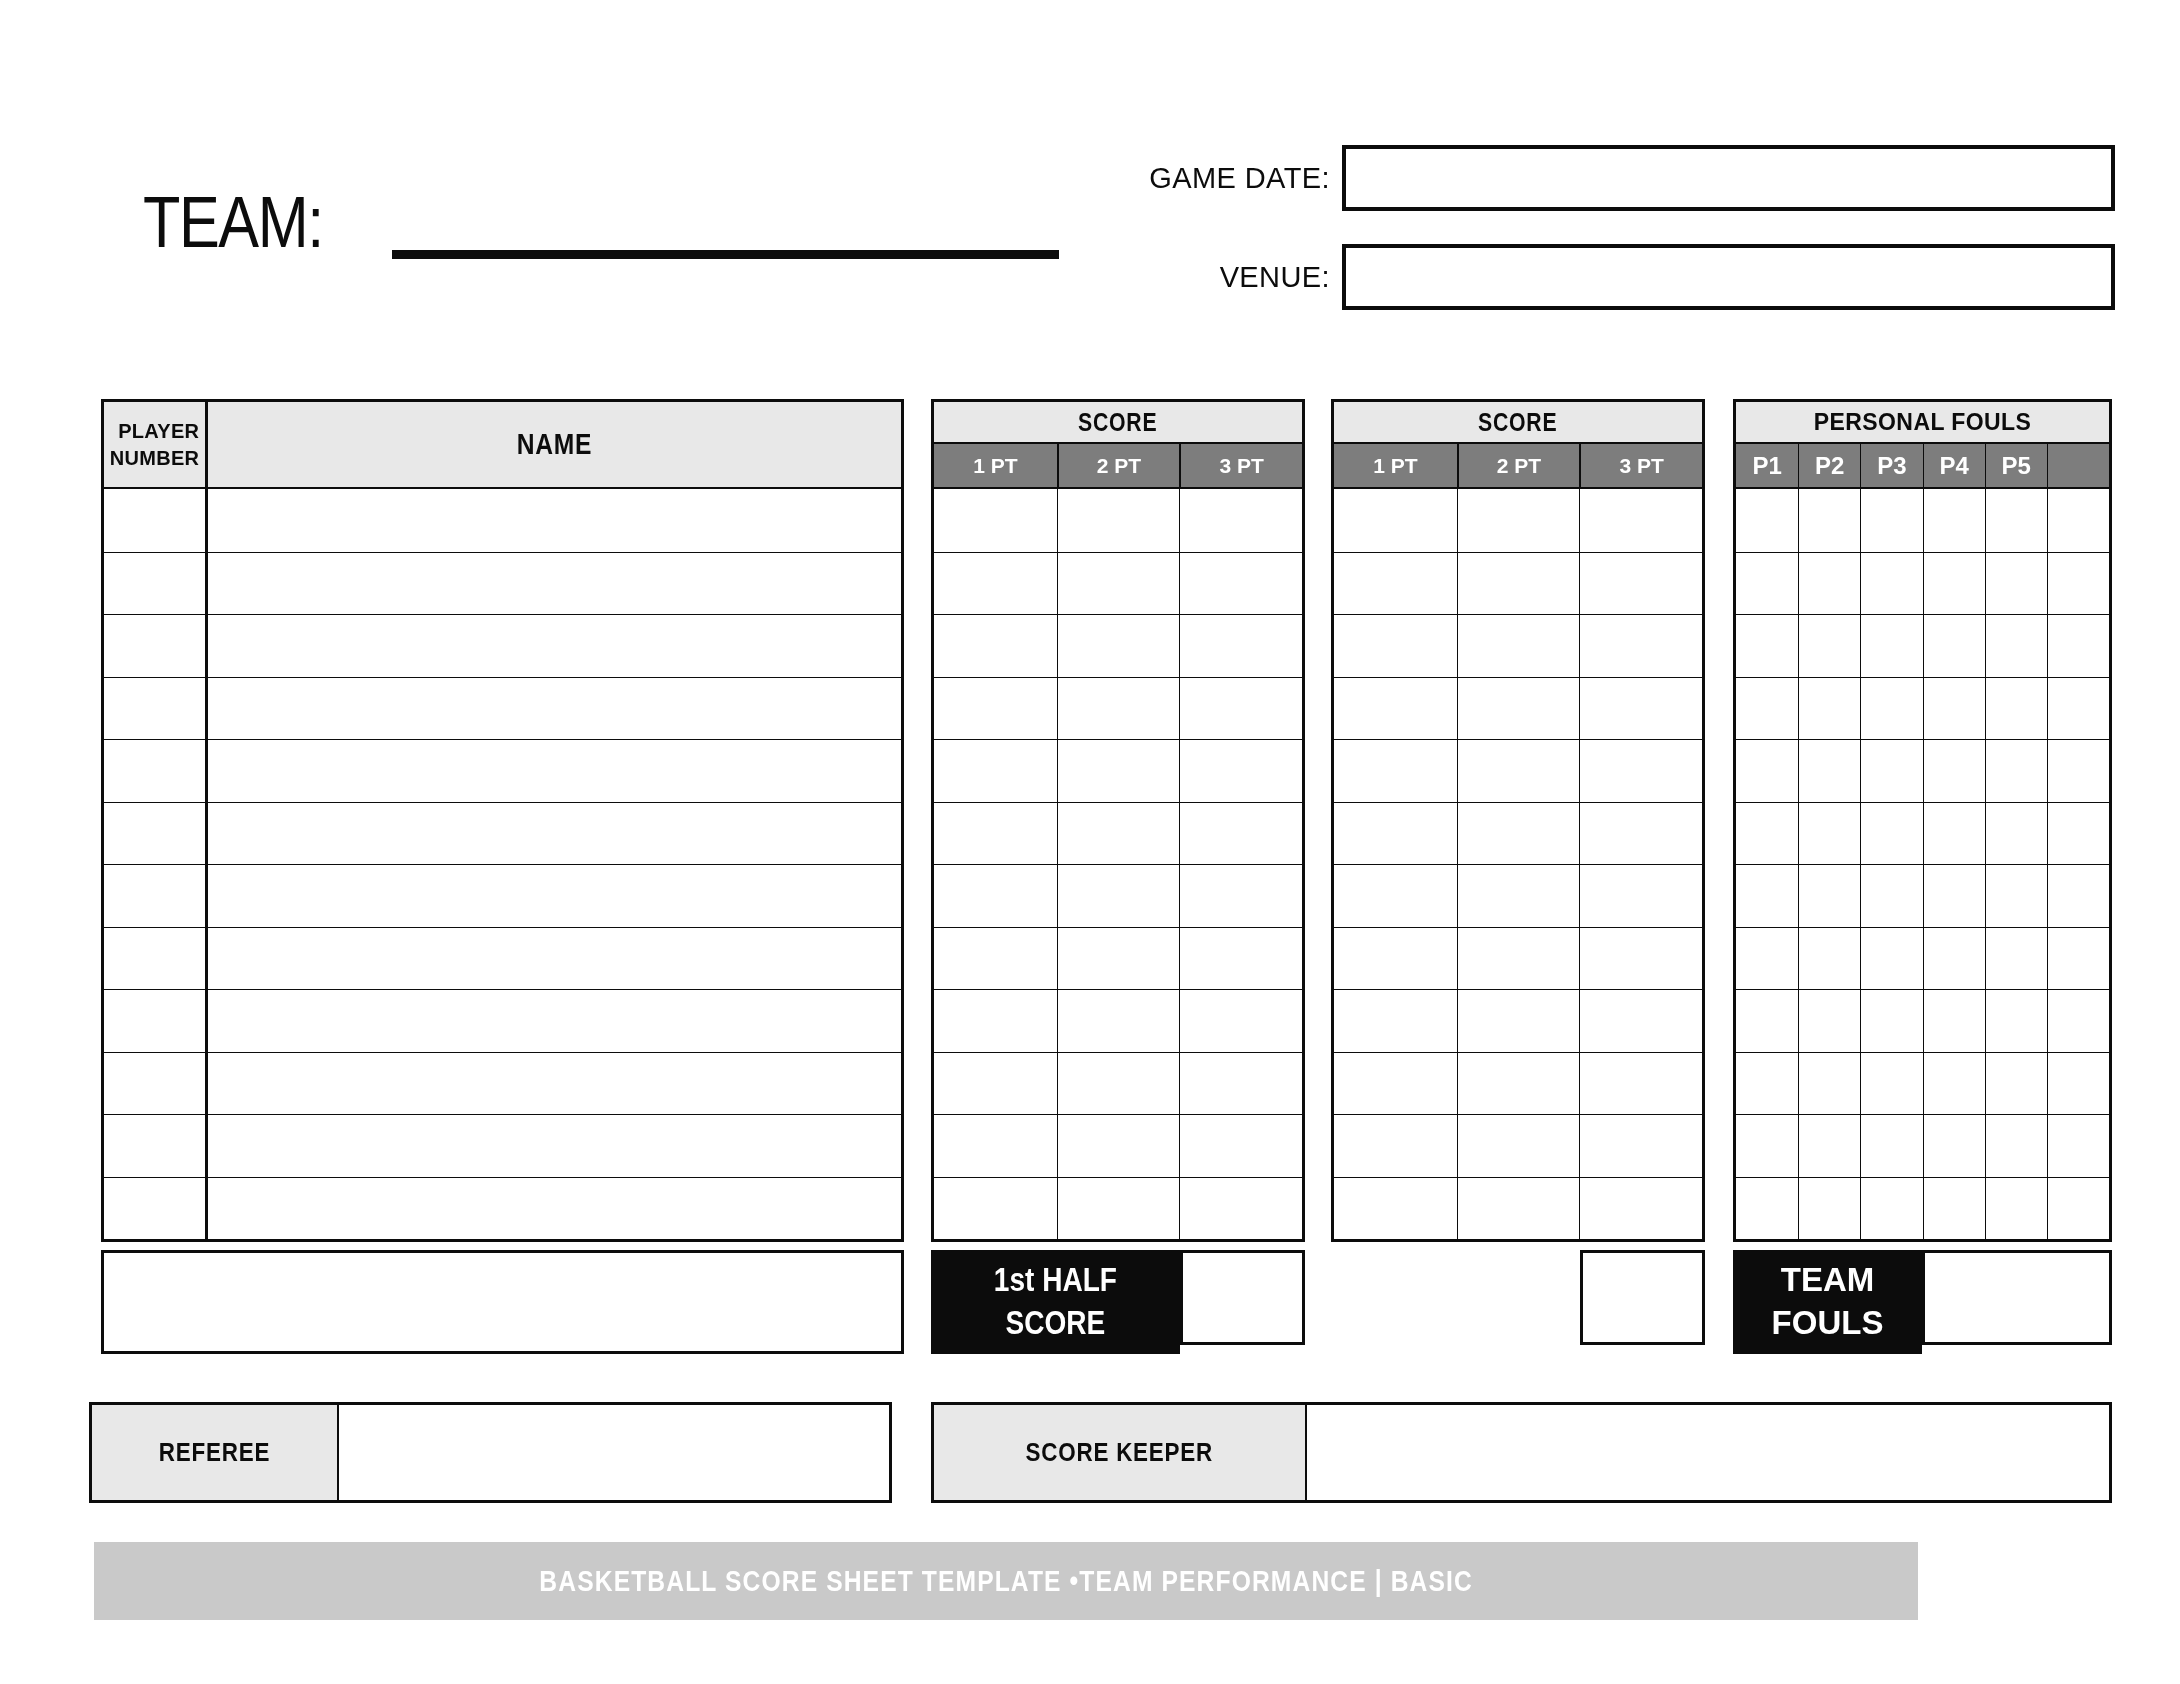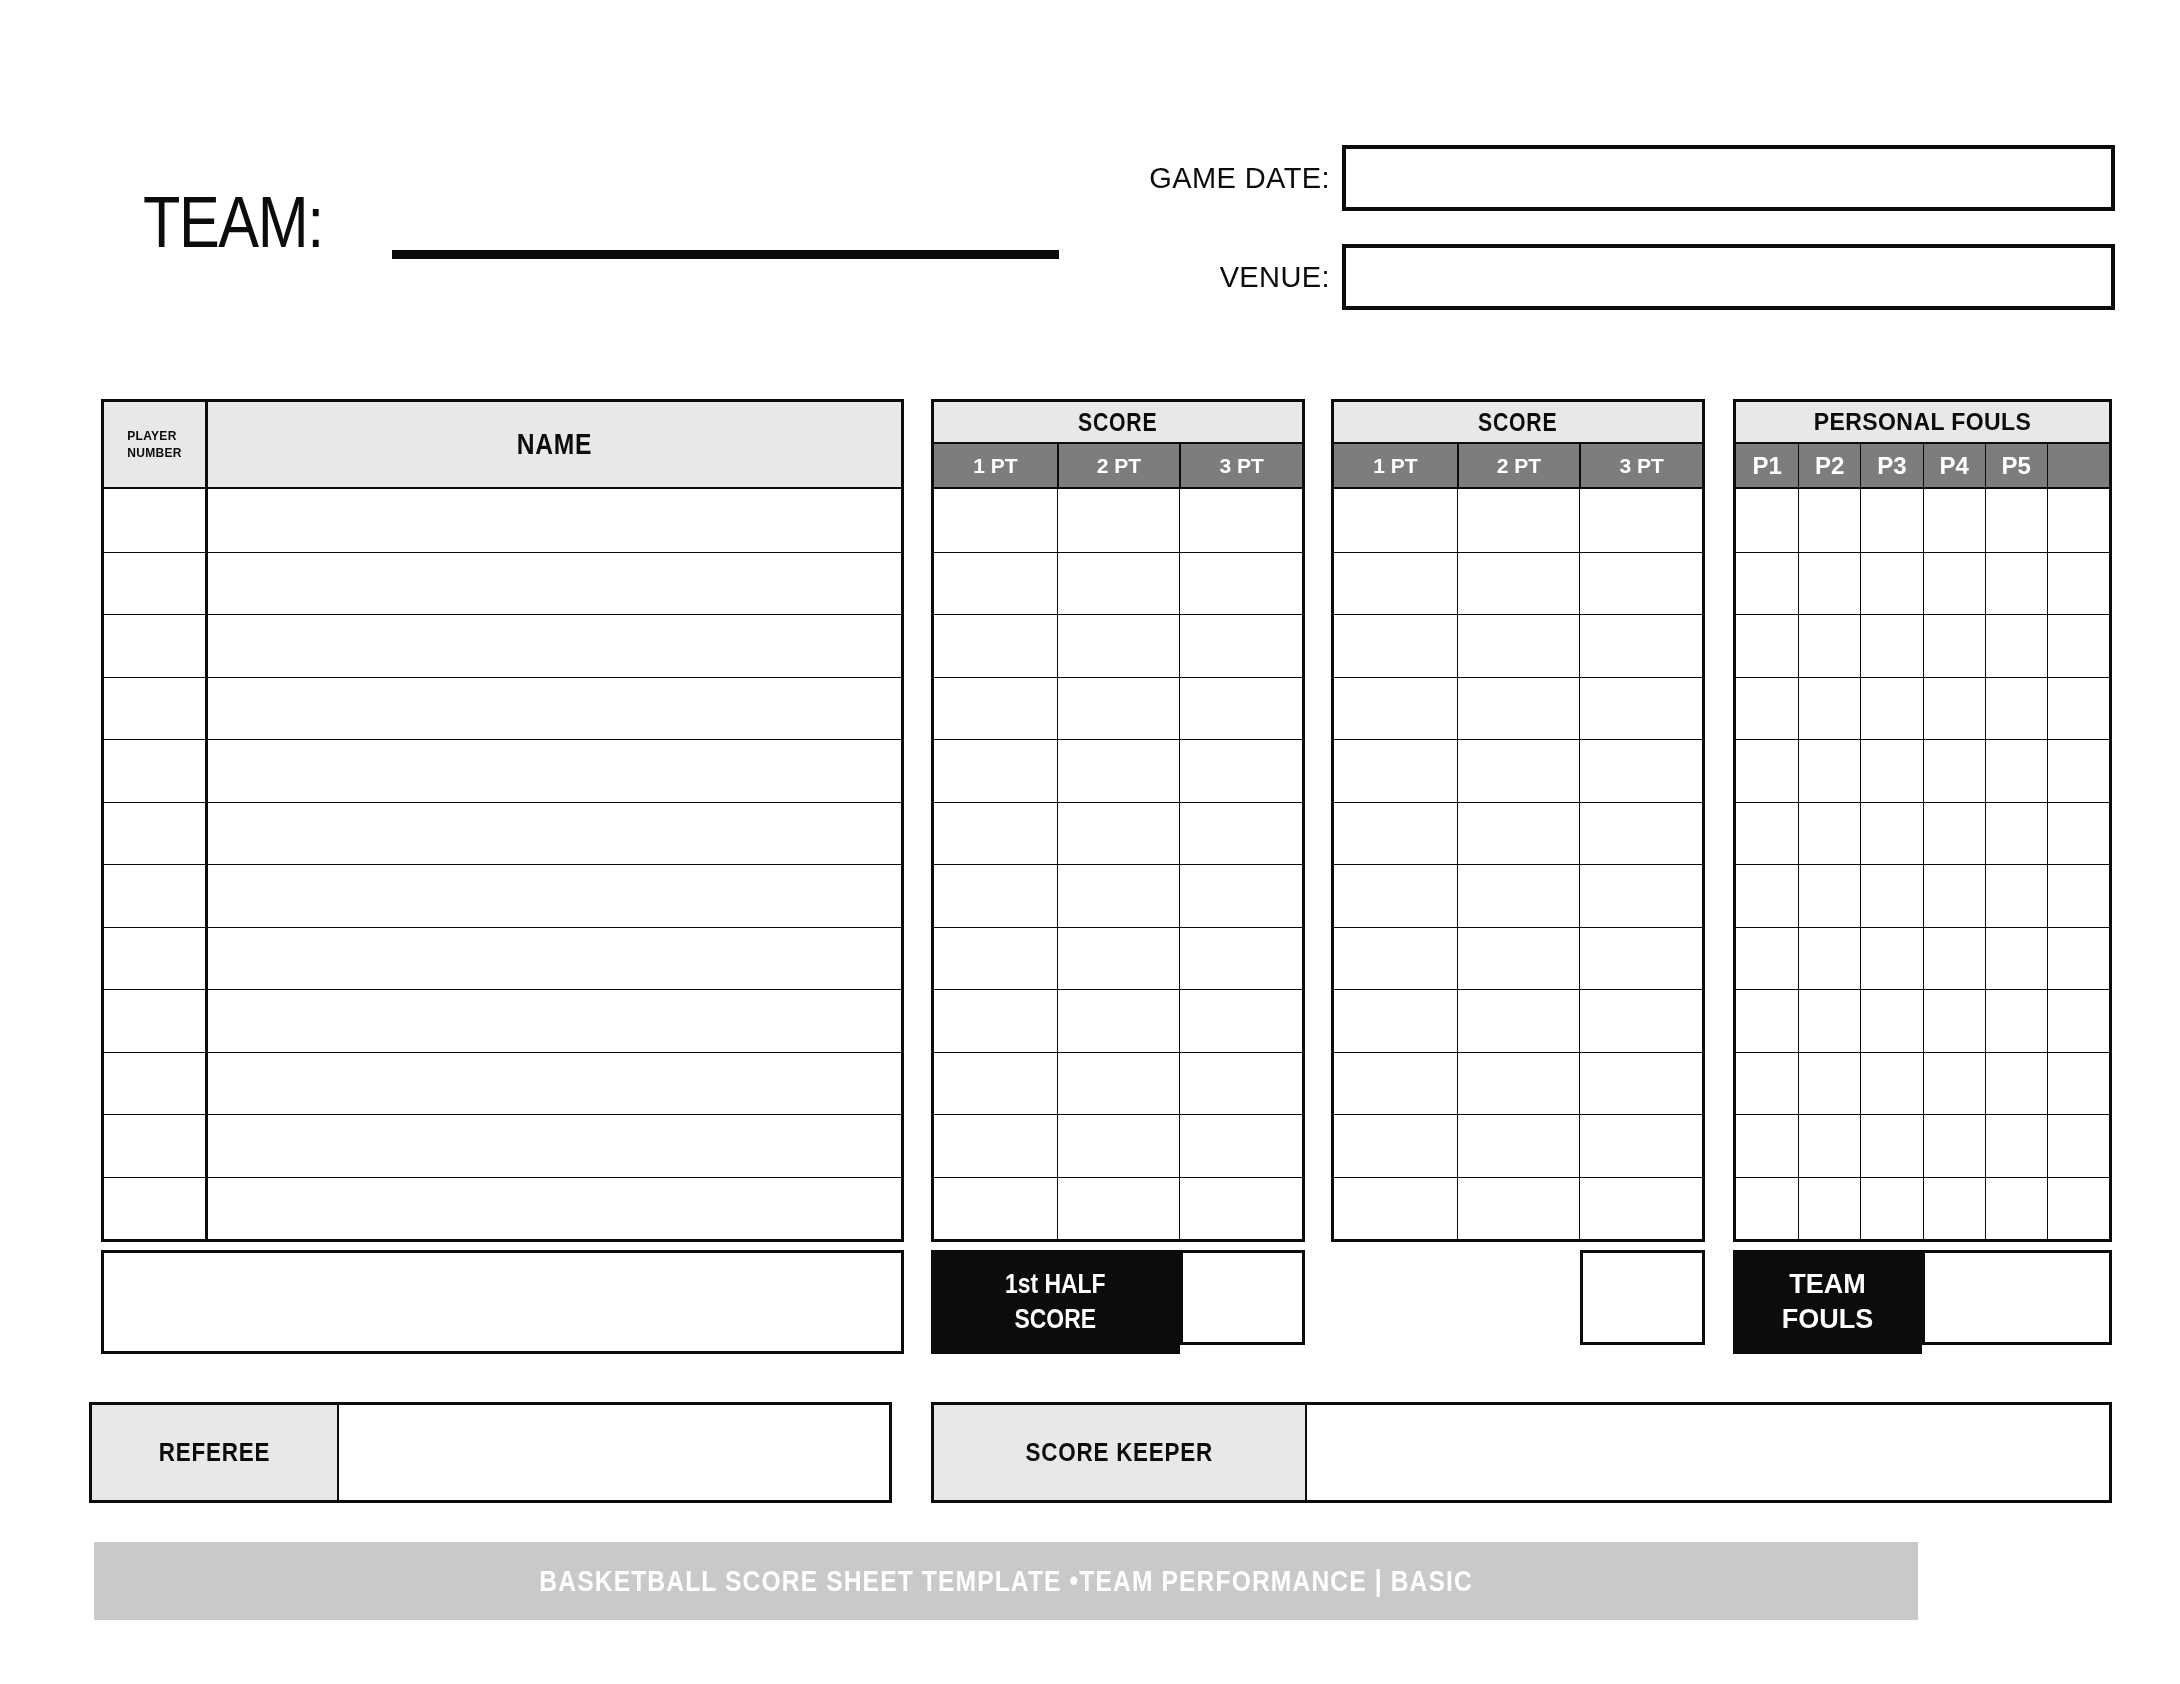--- a/index.html
+++ b/index.html
@@ -23,22 +23,22 @@
   
   .table{top:399px;height:843px;border:3.4px solid var(--black,#0c0c0c);box-sizing:border-box;
          background:#fff;display:flex;flex-direction:column}
   .roster{left:101px;width:803px}
   .score1{left:931px;width:374px}
   .score2{left:1331px;width:374px}
   .fouls{left:1733px;width:379px}
 
   .r-head{height:85px;flex:0 0 auto;border-bottom:2.6px solid var(--black,#0c0c0c);
           background:var(--header_bg,#e8e8e8);display:grid;grid-template-columns:101px 1fr}
-  .r-head-num{display:flex;align-items:center;justify-content:center;text-align:left;
-              font-weight:bold;font-size:12px;line-height:1.35;letter-spacing:0.3px;white-space:pre-line}
+  .r-head-num{display:flex;align-items:center;justify-content:center;text-align:right;
+              font-weight:bold;font-size:20px;line-height:1.35;letter-spacing:0.3px;white-space:pre-line}
   .r-head-name{display:flex;align-items:center;justify-content:center;font-weight:bold;
                font-size:29px;letter-spacing:0.9px;border-left:3.4px solid var(--black,#0c0c0c)}
 
   .t-title{height:40px;flex:0 0 auto;border-bottom:2.6px solid var(--black,#0c0c0c);
            background:var(--header_bg,#e8e8e8);display:flex;align-items:center;justify-content:center;
            font-weight:bold;font-size:25px;letter-spacing:0.9px}
   .fouls .t-title{font-size:23px;letter-spacing:0.4px}
   .t-sub{height:43px;flex:0 0 auto;border-bottom:2.6px solid var(--black,#0c0c0c);
          background:var(--subheader_bg,#7d7d7d);display:grid}
   .t-sub .sub-cell{display:flex;align-items:center;justify-content:center;color:#fff;font-weight:bold;font-size:21px}
@@ -68,21 +68,21 @@
 
   .coach-block{left:101px;top:1250px;width:803px;height:104px}
   .coach-block .block-label{width:245px}
 
   .total-block{top:1250px;height:104px}
   .tb1{left:931px;width:374px}
   .tb2{left:1331px;width:374px}
   .tb3{left:1733px;width:379px}
   .total-label{position:absolute;left:0;top:0;height:100%;background:var(--black,#0c0c0c);color:#fff;
                display:flex;align-items:center;justify-content:center;text-align:center;
-               font-weight:bold;font-size:27px;line-height:1.3}
+               font-weight:bold;font-size:33px;line-height:1.3}
   .tb1 .total-label,.tb2 .total-label{width:249px}
   .tb3 .total-label{width:189px}
   .total-box{position:absolute;top:0;height:95px;background:#fff;
              border:3.4px solid var(--black,#0c0c0c);box-sizing:border-box}
   .tb1 .total-box{left:249px;width:125px}
   .tb2 .total-box{left:249px;width:125px}
   .tb3 .total-box{left:189px;width:190px}
 
   
   .referee-block{left:89px;top:1402px;width:803px;height:101px}

